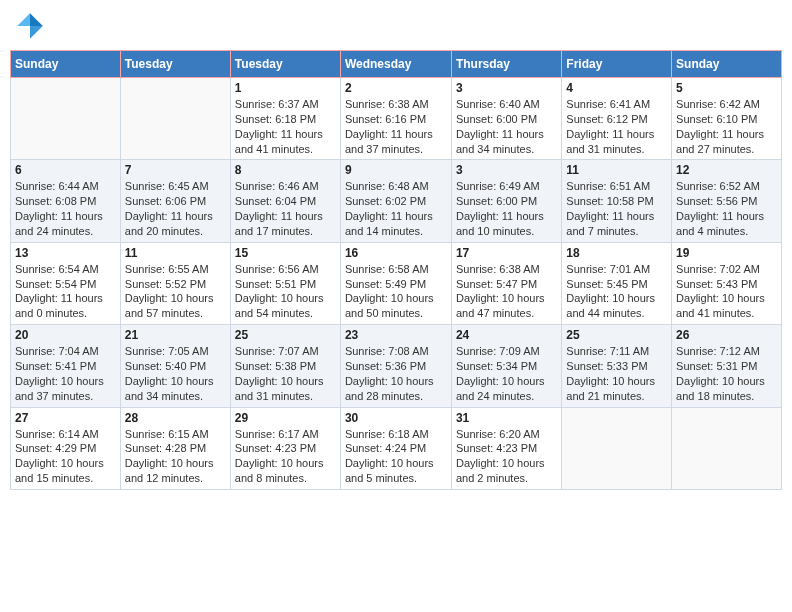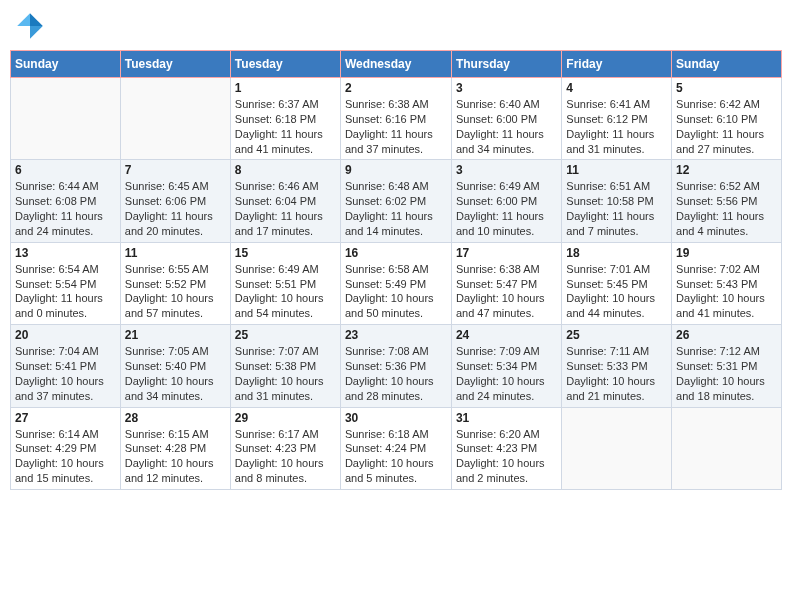--- a/index.html
+++ b/index.html
@@ -211,21 +211,21 @@
 Daylight: 11 hours and 0 minutes.</div>
         </td>
         <td>
           <span class="day-number">11</span>
           <div class="day-info">Sunrise: 6:55 AM
 Sunset: 5:52 PM
 Daylight: 10 hours and 57 minutes.</div>
         </td>
         <td>
           <span class="day-number">15</span>
-          <div class="day-info">Sunrise: 6:49 AM
+          <div class="day-info">Sunrise: 6:56 AM
 Sunset: 5:51 PM
 Daylight: 10 hours and 54 minutes.</div>
         </td>
         <td>
           <span class="day-number">16</span>
           <div class="day-info">Sunrise: 6:58 AM
 Sunset: 5:49 PM
 Daylight: 10 hours and 50 minutes.</div>
         </td>
         <td>

